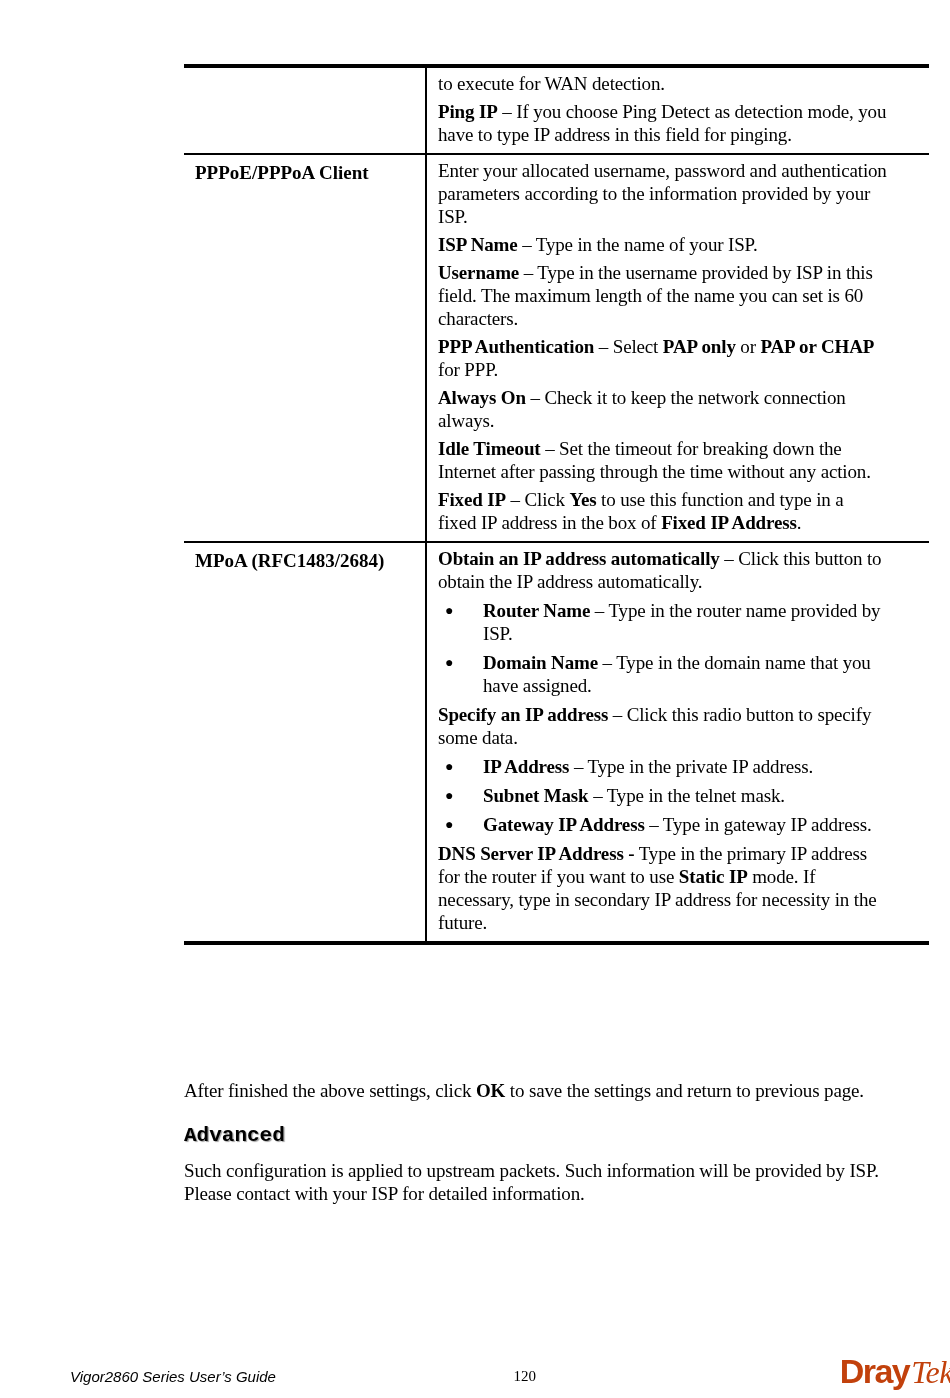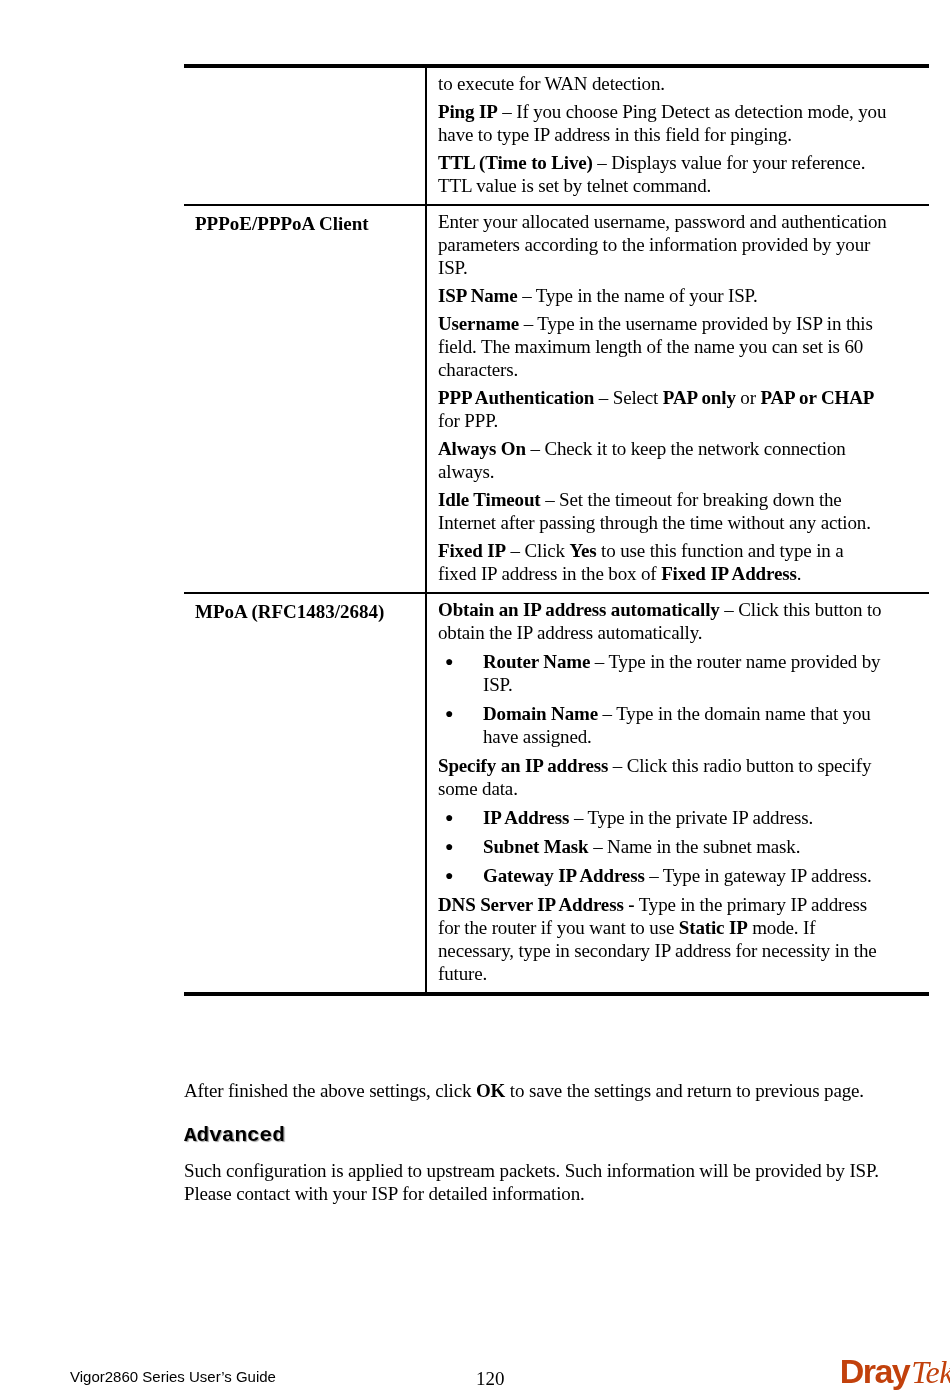--- a/index.html
+++ b/index.html
@@ -42,23 +42,23 @@
     font-family:Liberation Mono, monospace; font-weight:bold;
     font-size:21px; line-height:24px; margin-top:22px;
     text-shadow:1.2px 1.2px 1px rgba(0,0,0,0.38);
   }
   .advbody { margin-top:11px; }
 
   
   .footer { position:absolute; left:0; top:1352px; width:950px; height:46px; }
   .f-left {
     position:absolute; left:38px; top:16px;
-    font-family:"Liberation Sans", sans-serif; font-size:15px;
+    font-family:"Liberation Sans", sans-serif; font-style:italic; font-size:15px;
   }
-  .f-page { position:absolute; left:444px; top:16px; width:60px; text-align:left; font-size:19px; }
+  .f-page { position:absolute; left:444px; top:16px; width:60px; text-align:right; font-size:15px; }
   .f-logo { position:absolute; right:29px; top:0; white-space:nowrap; }
   .logo-dray {
     font-family:"Liberation Sans", sans-serif; font-weight:bold;
     font-size:34px; letter-spacing:-1.5px;
   }
   .logo-tek {
     font-family:"Liberation Serif", serif; font-style:italic;
     font-size:32px; letter-spacing:-0.5px; margin-left:2px;
   }
 </style>
@@ -68,22 +68,20 @@
 <div class="page">
 
   <div class="mtable">
     <div id="table-body">
         <div class="mrow">
           <div class="cell cell-label"></div>
           <div class="cell cell-desc">
             <div class="para"><span>to execute for WAN detection.</span></div>
             <div class="para"><span class="b">Ping IP</span><span> – If you choose Ping Detect as detection mode, you
 have to type IP address in this field for pinging.</span></div>
-            <div class="para"><span class="b">TTL (Time to Live)</span><span> – Displays value for your reference.
-TTL value is set by telnet command.</span></div>
           </div>
         </div>
         <div class="mrow">
           <div class="cell cell-label">PPPoE/PPPoA Client</div>
           <div class="cell cell-desc">
             <div class="para"><span>Enter your allocated username, password and authentication
 parameters according to the information provided by your
 ISP.</span></div>
             <div class="para"><span class="b">ISP Name</span><span> – Type in the name of your ISP.</span></div>
             <div class="para"><span class="b">Username</span><span> – Type in the username provided by ISP in this
@@ -104,21 +102,21 @@
           <div class="cell cell-desc">
             <div class="para"><span class="b">Obtain an IP address automatically</span><span> – Click this button to
 obtain the IP address automatically.</span></div>
             <div class="para bullet"><span class="bullet-mark">●</span><span class="b">Router Name</span><span> – Type in the router name provided by
 ISP.</span></div>
             <div class="para bullet"><span class="bullet-mark">●</span><span class="b">Domain Name</span><span> – Type in the domain name that you
 have assigned.</span></div>
             <div class="para"><span class="b">Specify an IP address</span><span> – Click this radio button to specify
 some data.</span></div>
             <div class="para bullet"><span class="bullet-mark">●</span><span class="b">IP Address</span><span> – Type in the private IP address.</span></div>
-            <div class="para bullet"><span class="bullet-mark">●</span><span class="b">Subnet Mask</span><span> – Name in the subnet mask.</span></div>
+            <div class="para bullet"><span class="bullet-mark">●</span><span class="b">Subnet Mask</span><span> – Type in the telnet mask.</span></div>
             <div class="para bullet"><span class="bullet-mark">●</span><span class="b">Gateway IP Address</span><span> – Type in gateway IP address.</span></div>
             <div class="para"><span class="b">DNS Server IP Address -</span><span> Type in the primary IP address
 for the router if you want to use </span><span class="b">Static IP</span><span> mode. If
 necessary, type in secondary IP address for necessity in the
 future.</span></div>
           </div>
         </div>
       </div>
   </div>
 

